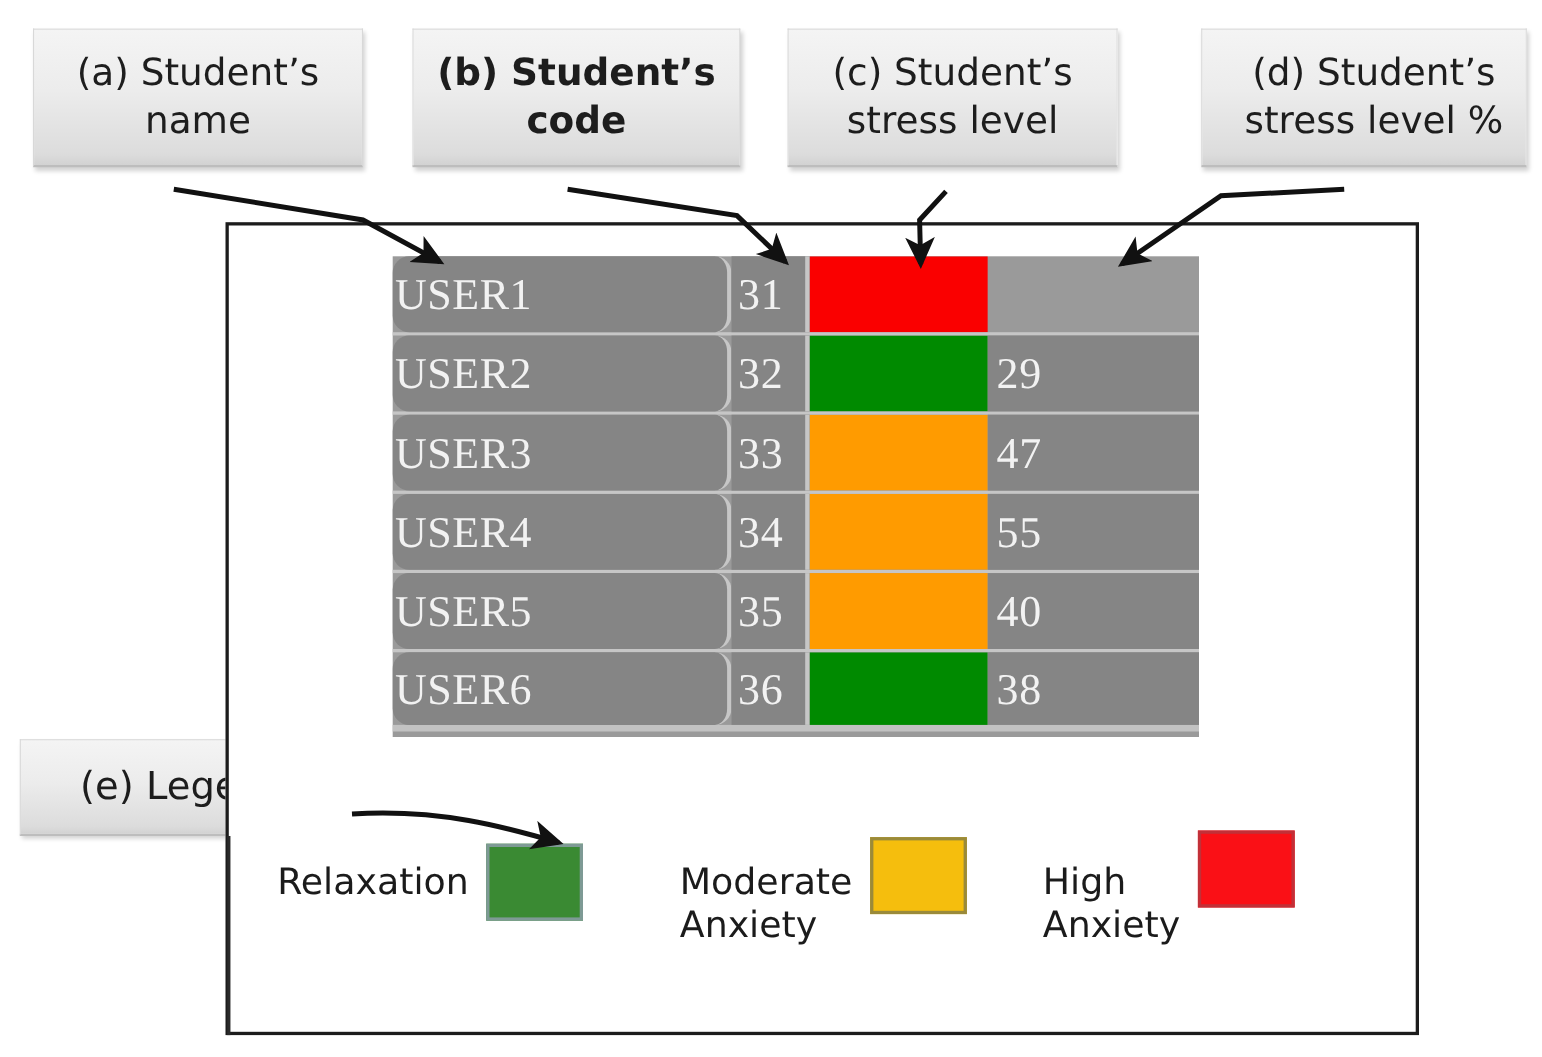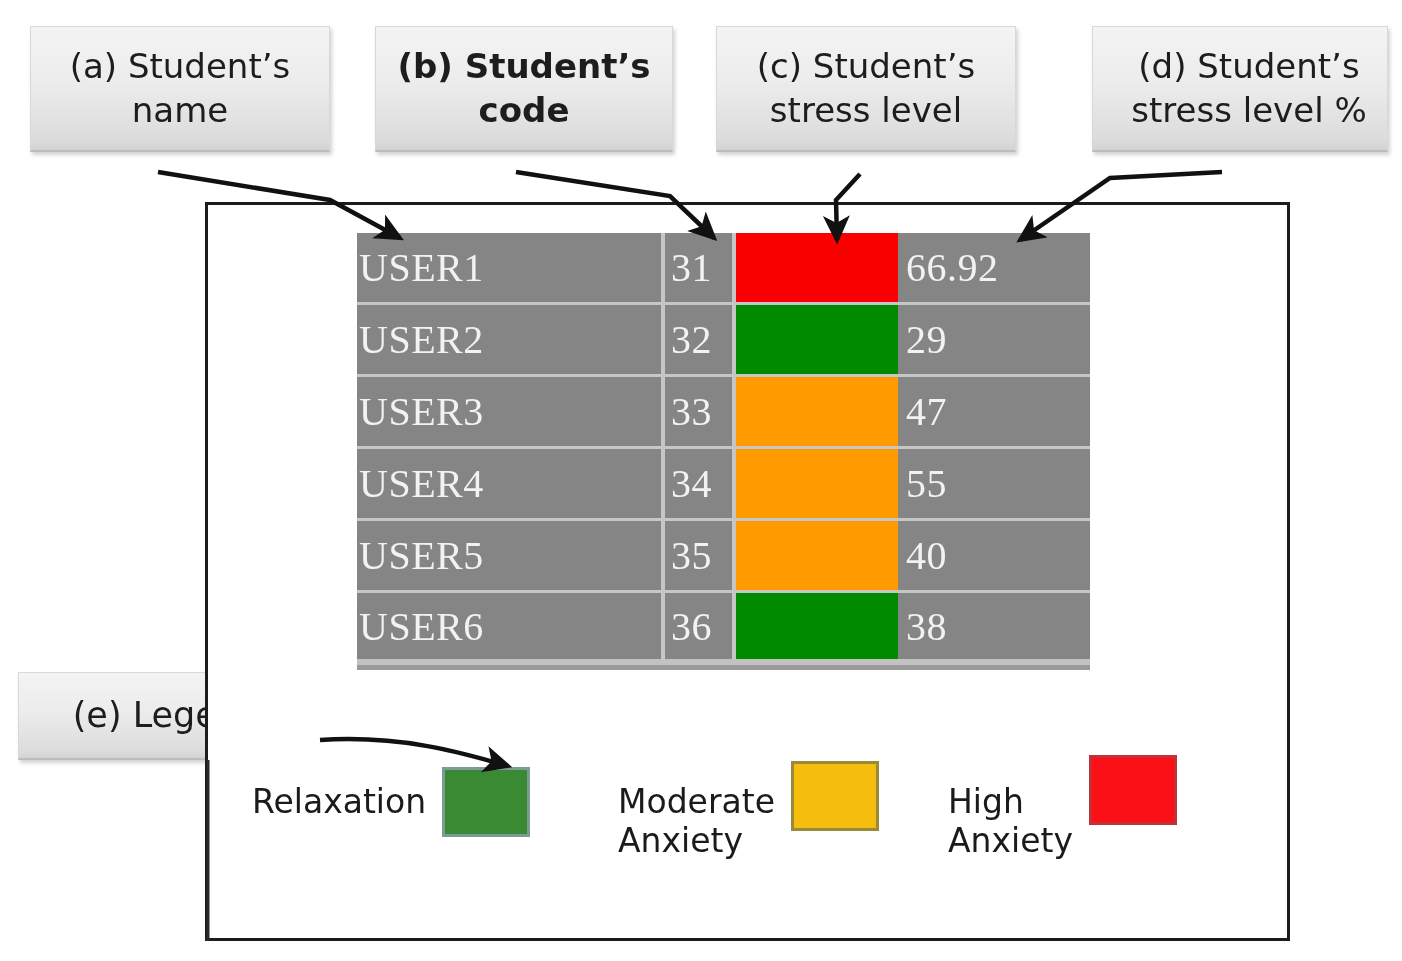--- a/index.html
+++ b/index.html
@@ -76,21 +76,21 @@
     box-sizing: border-box;
     background: #858585;
     display: flex;
     align-items: center;
     color: #f2f2f2;
     font-family: "Liberation Serif", "DejaVu Serif", serif;
     font-size: 40px;
     letter-spacing: 0.5px;
     overflow: hidden;
   }
-  .c-name  { width: 308px; padding-left: 2px; border-right: 4px solid #c6c6c6; }
+  .c-name  { width: 308px; padding-left: 2px; border-right: 4px solid #c6c6c6; border-radius: 15px; }
   .c-code  { width: 71px;  padding-left: 6px; border-right: 4px solid #c6c6c6; }
   .c-level { width: 162px; padding: 0; background: #858585; }
   .c-pct   { flex: 1;      padding-left: 8px; }
 
   .swatch-cell {
     width: 100%;
     height: 100%;
     box-sizing: border-box;
   }
   .lv-high { background: #fa0000; }
@@ -168,21 +168,20 @@
 <div id="outer-frame"></div>
 
 <div id="stress-table">
 
   <div class="trow">
     <div class="cell c-name">USER1</div>
     <div class="cell c-code">31</div>
     <div class="cell c-level">
       <div class="swatch-cell lv-high"></div>
     </div>
-    <div class="cell c-pct">66.92</div>
   </div>
 
   <div class="trow">
     <div class="cell c-name">USER2</div>
     <div class="cell c-code">32</div>
     <div class="cell c-level">
       <div class="swatch-cell lv-low"></div>
     </div>
     <div class="cell c-pct">29</div>
   </div>

